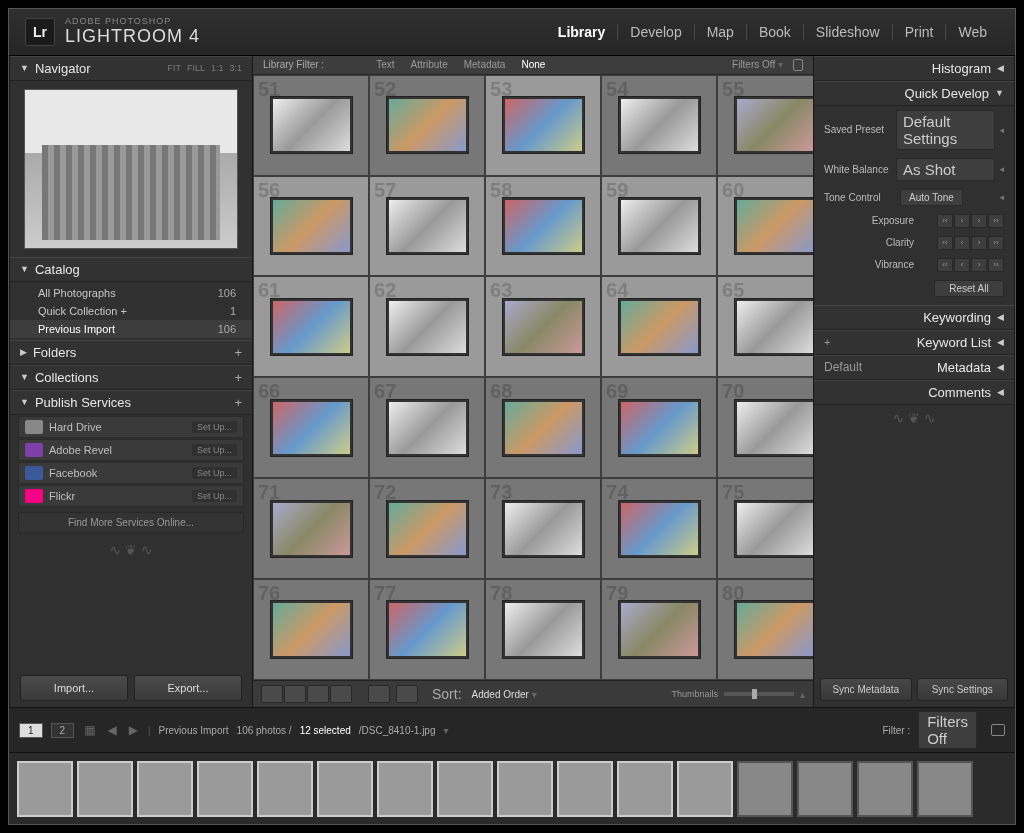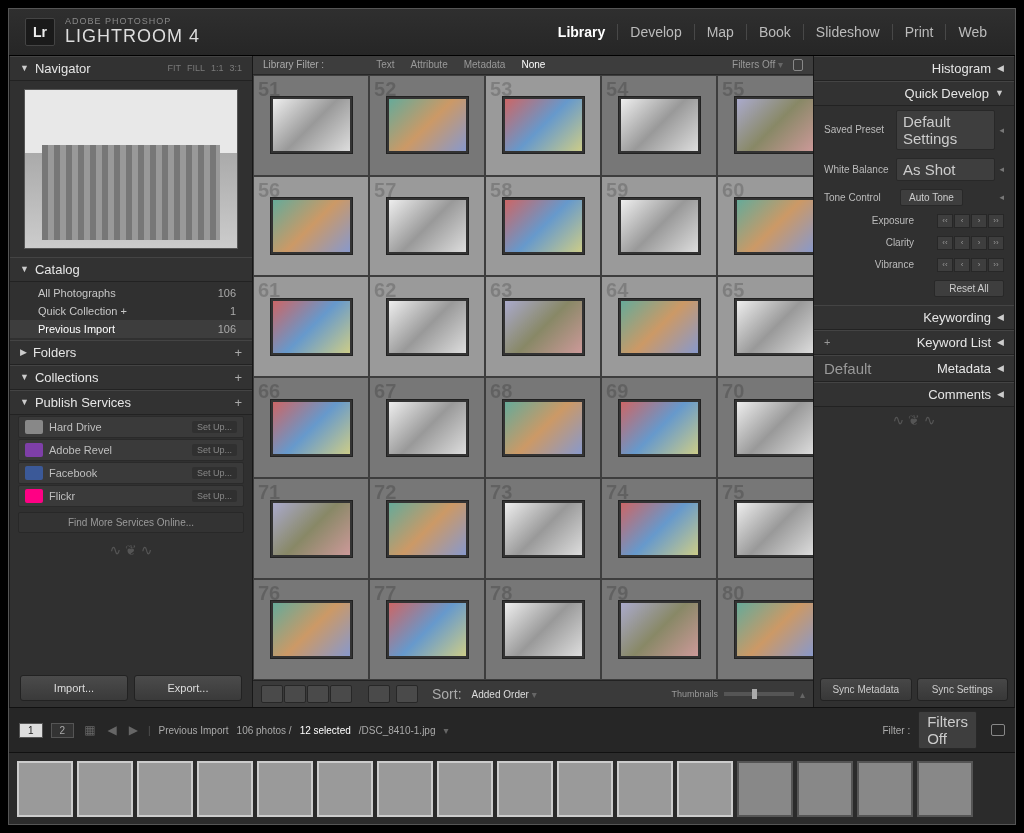--- a/index.html
+++ b/index.html
@@ -392,21 +392,21 @@
       <div class="phead r">
         <span class="title">Keywording</span>
         <span class="tri">◀</span>
       </div>
       <div class="phead r">
         <span style="margin-right:auto;color:#999">+</span>
         <span class="title">Keyword List</span>
         <span class="tri">◀</span>
       </div>
       <div class="phead r">
-        <span style="margin-right:auto;font-size:15px;color:#999">Default</span>
+        <span style="margin-right:auto;font-size:12px;color:#999">Default</span>
         <span class="title">Metadata</span>
         <span class="tri">◀</span>
       </div>
       <div class="phead r">
         <span class="title">Comments</span>
         <span class="tri">◀</span>
       </div>
       <div class="orn">∿ ❦ ∿</div>
 
       <div class="syncrow">

